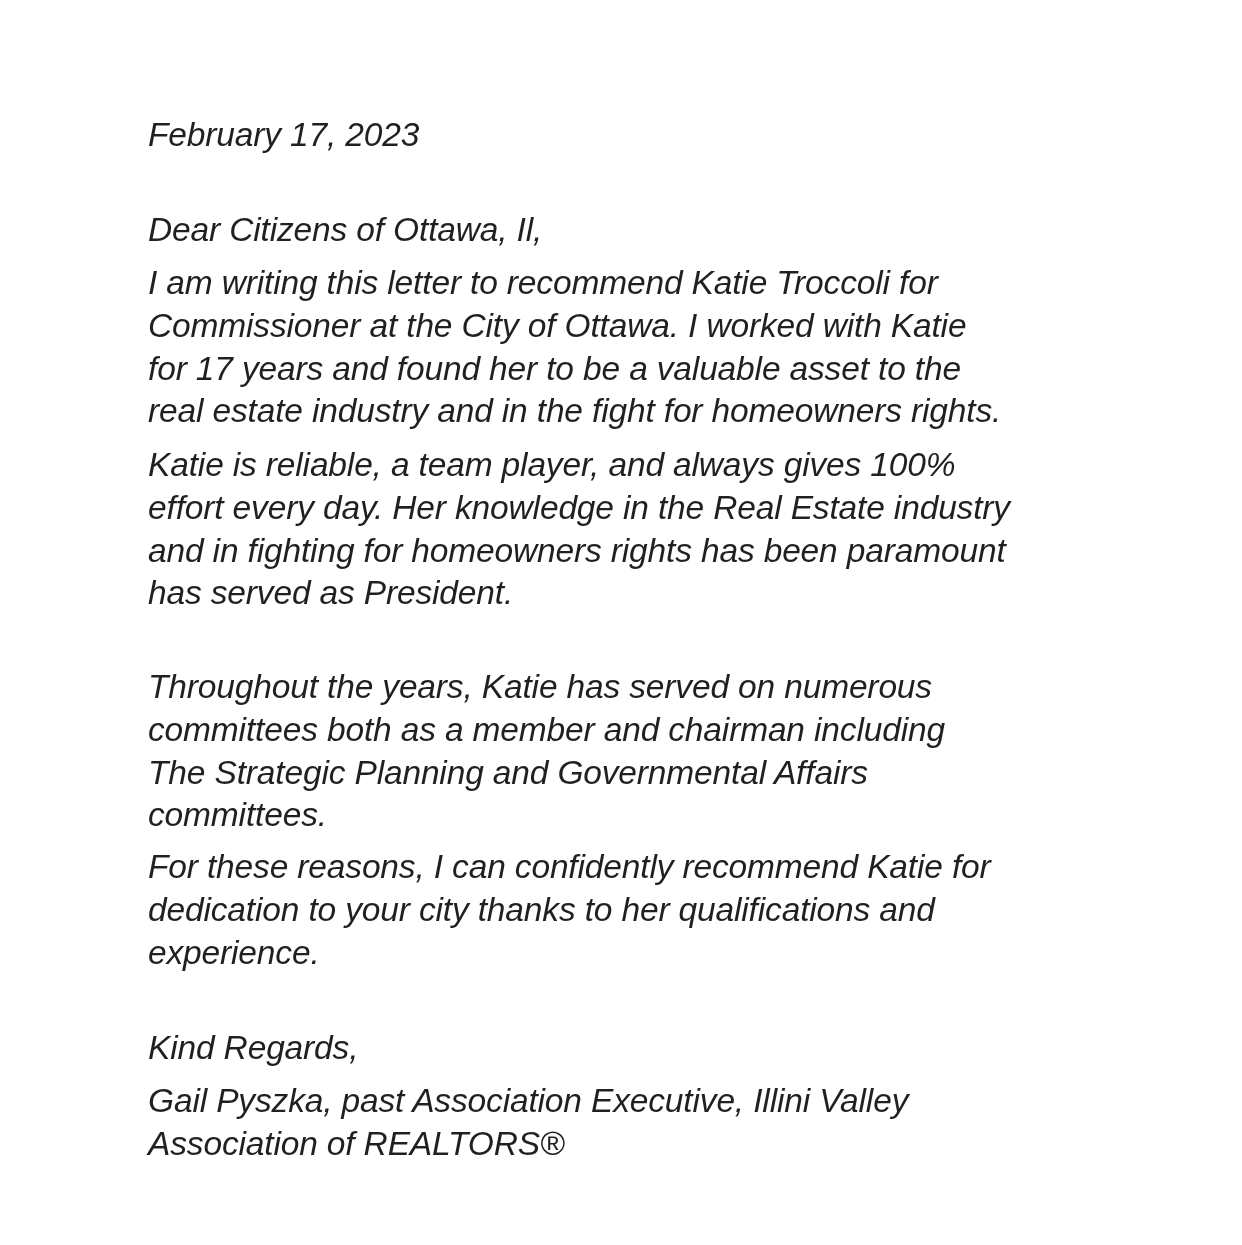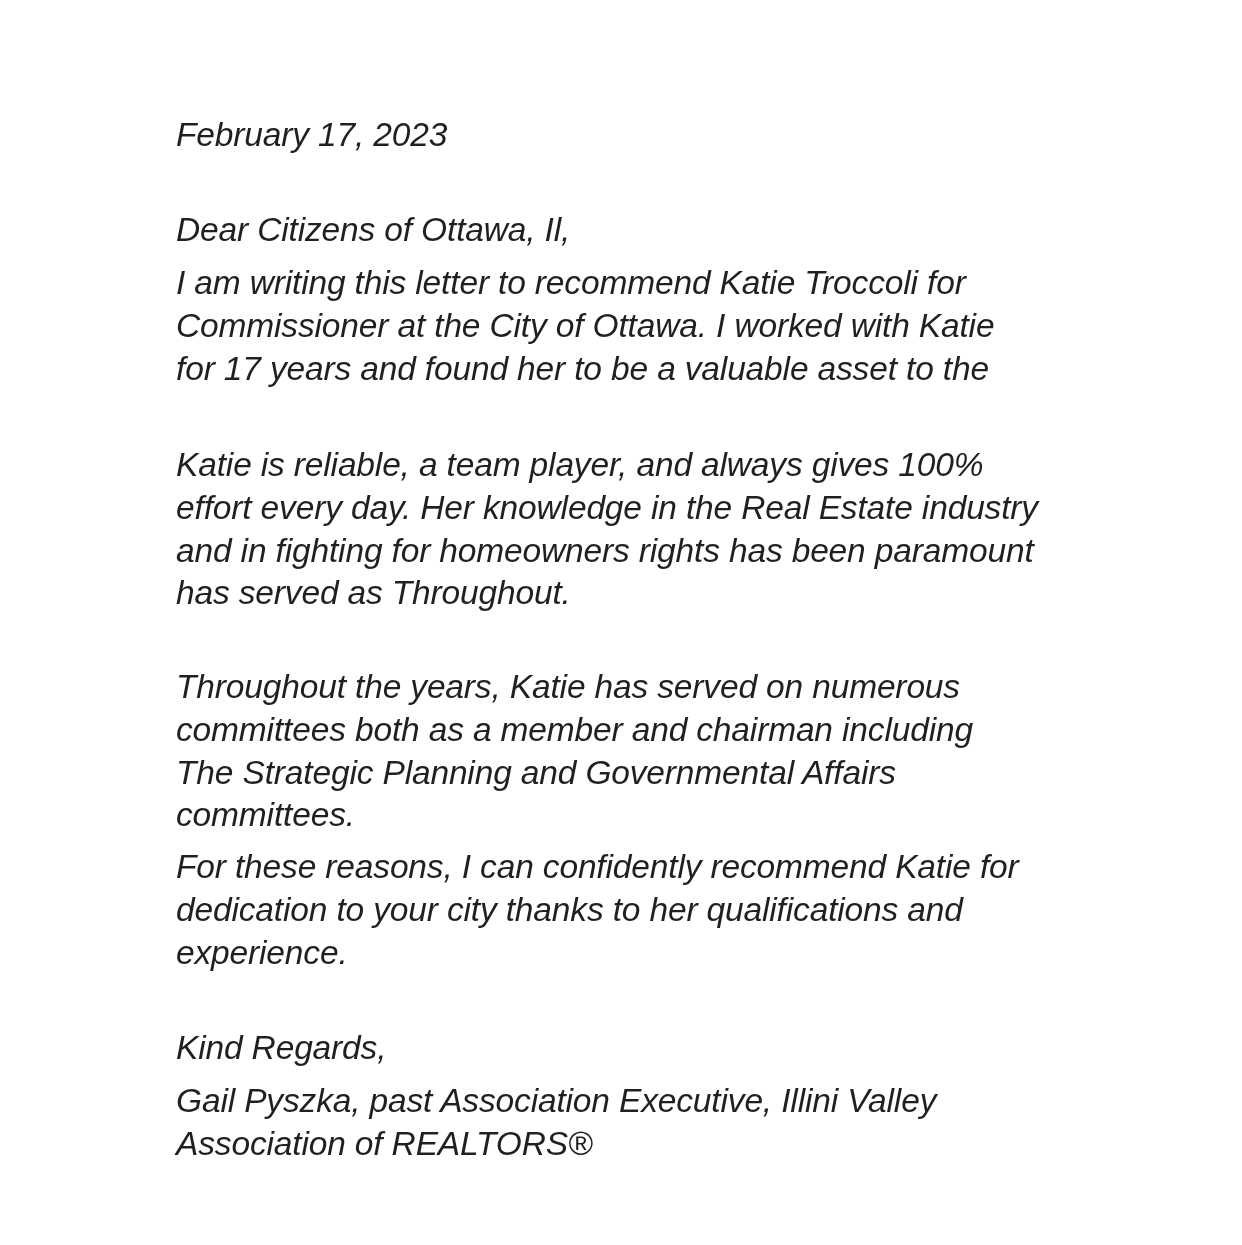--- a/index.html
+++ b/index.html
@@ -34,48 +34,48 @@
       letter-spacing: -0.15px;
     }
     .blk {
       position: absolute;
       left: 0;
       white-space: nowrap;
     }
     .line {
       display: block;
       white-space: nowrap;
-      margin-left: 28px;
     }
   </style>
 </head>
 <body>
 
 <div class="page">
   <div class="letter">
 
     <div class="blk" style="top:114px;">
       <span class="line">February 17, 2023</span>
     </div>
 
     <div class="blk" style="top:209px;text-align:right;">
       <span class="line">Dear Citizens of Ottawa, Il,</span>
     </div>
 
     <div class="blk" style="top:262px;">
       <span class="line">I am writing this letter to recommend Katie Troccoli for</span>
       <span class="line">Commissioner at the City of Ottawa. I worked with Katie</span>
       <span class="line">for 17 years and found her to be a valuable asset to the</span>
+      <span class="line">real estate industry and in the fight for homeowners rights.</span>
     </div>
 
     <div class="blk" style="top:444px;">
       <span class="line">Katie is reliable, a team player, and always gives 100%</span>
       <span class="line">effort every day. Her knowledge in the Real Estate industry</span>
       <span class="line">and in fighting for homeowners rights has been paramount</span>
-      <span class="line">has served as Throughout.</span>
+      <span class="line">has served as President.</span>
     </div>
 
     <div class="blk" style="top:666px;">
       <span class="line">Throughout the years, Katie has served on numerous</span>
       <span class="line">committees both as a member and chairman including</span>
       <span class="line">The Strategic Planning and Governmental Affairs</span>
       <span class="line">committees.</span>
     </div>
 
     <div class="blk" style="top:846px;">

